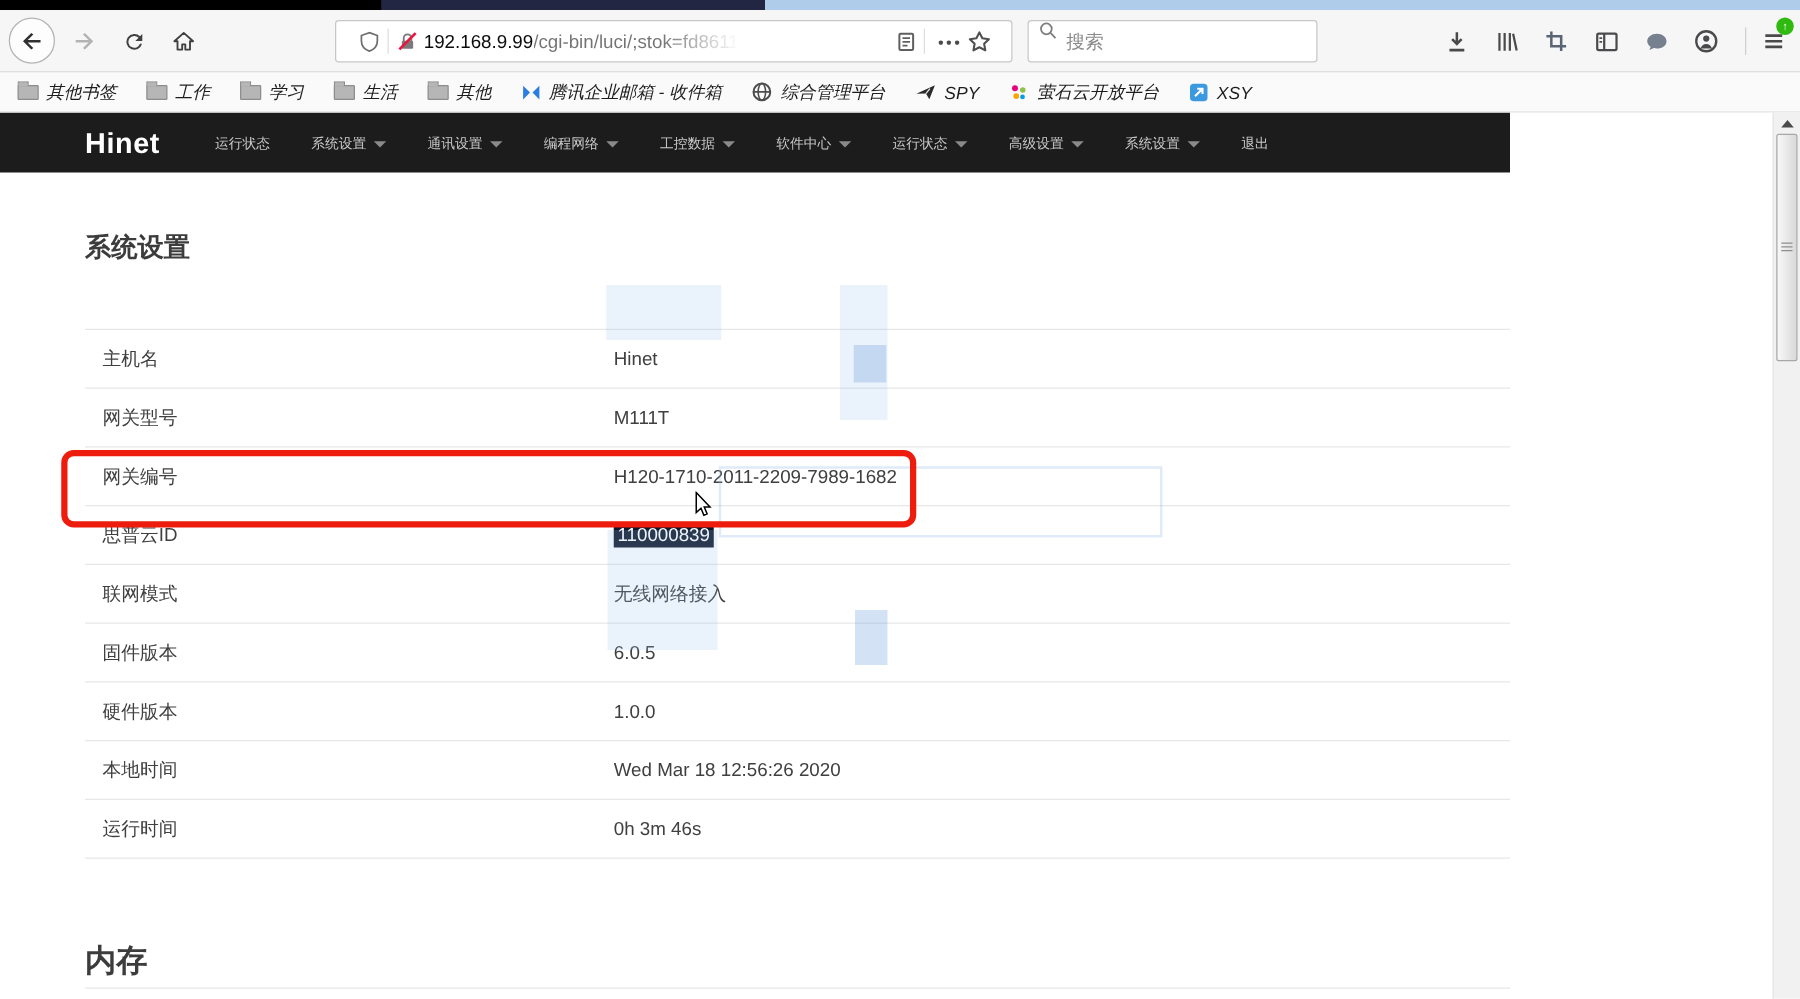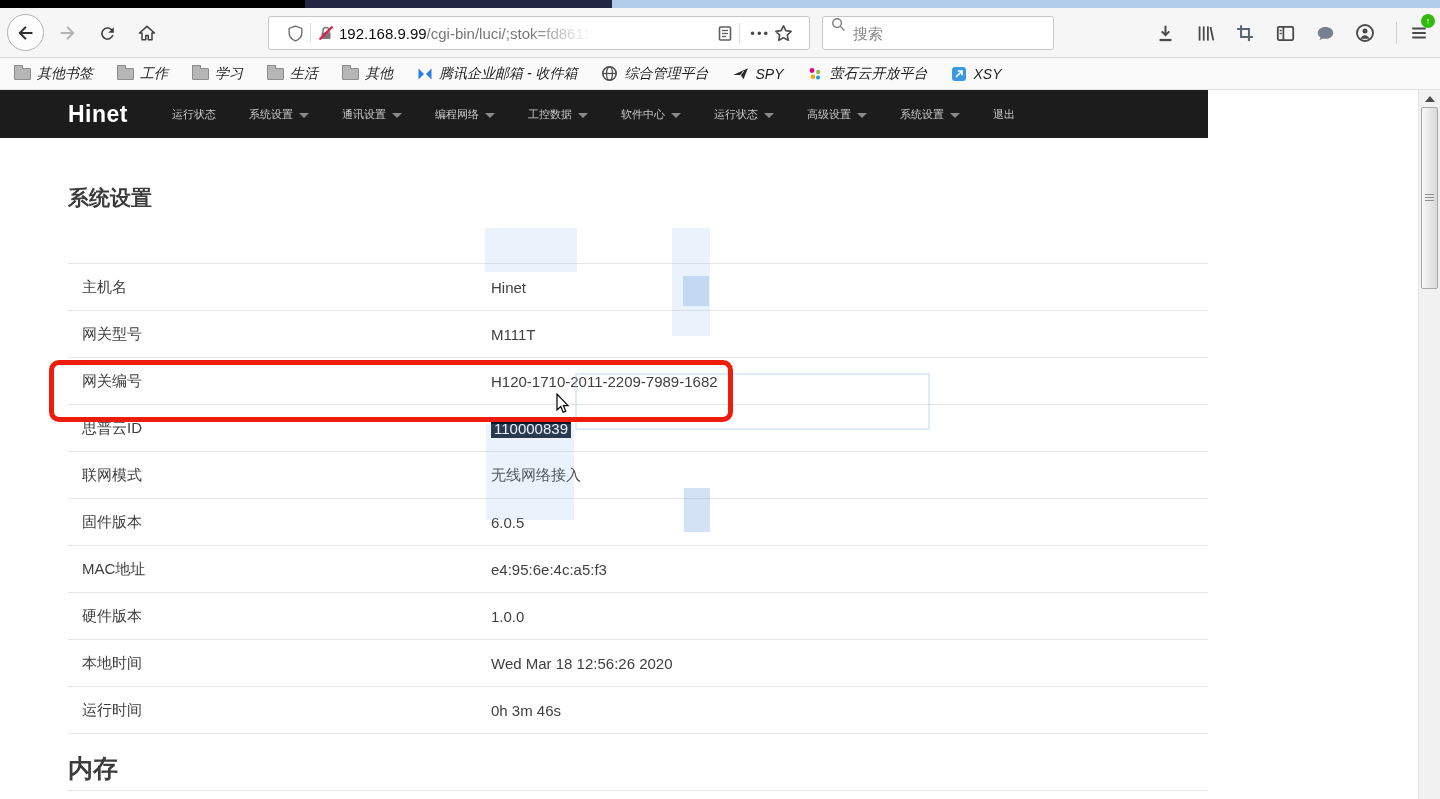--- a/index.html
+++ b/index.html
@@ -368,24 +368,20 @@
     </div>
     <div class="row">
       <span class="row-label">联网模式</span>
       <span class="row-value">无线网络接入</span>
     </div>
     <div class="row">
       <span class="row-label">固件版本</span>
       <span class="row-value">6.0.5</span>
     </div>
     <div class="row">
-      <span class="row-label">MAC地址</span>
-      <span class="row-value">e4:95:6e:4c:a5:f3</span>
-    </div>
-    <div class="row">
       <span class="row-label">硬件版本</span>
       <span class="row-value">1.0.0</span>
     </div>
     <div class="row">
       <span class="row-label">本地时间</span>
       <span class="row-value">Wed Mar 18 12:56:26 2020</span>
     </div>
     <div class="row">
       <span class="row-label">运行时间</span>
       <span class="row-value">0h 3m 46s</span>

